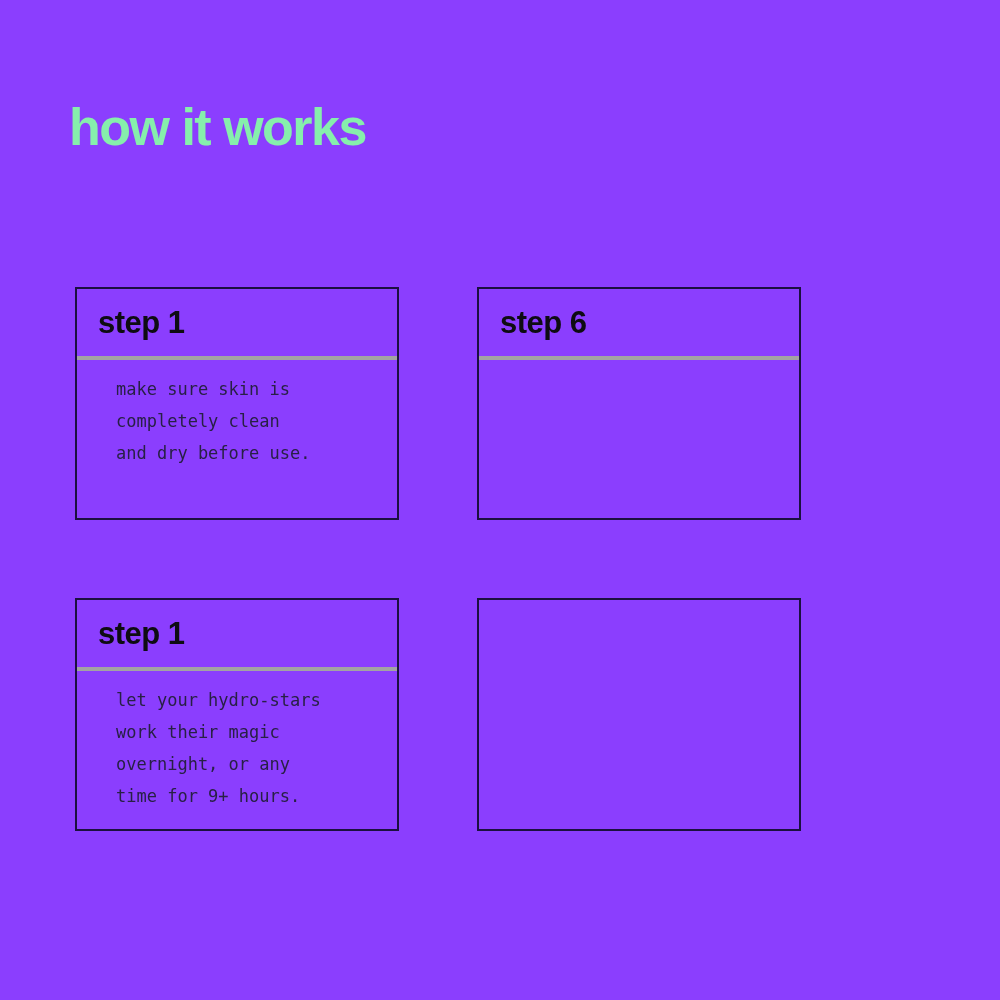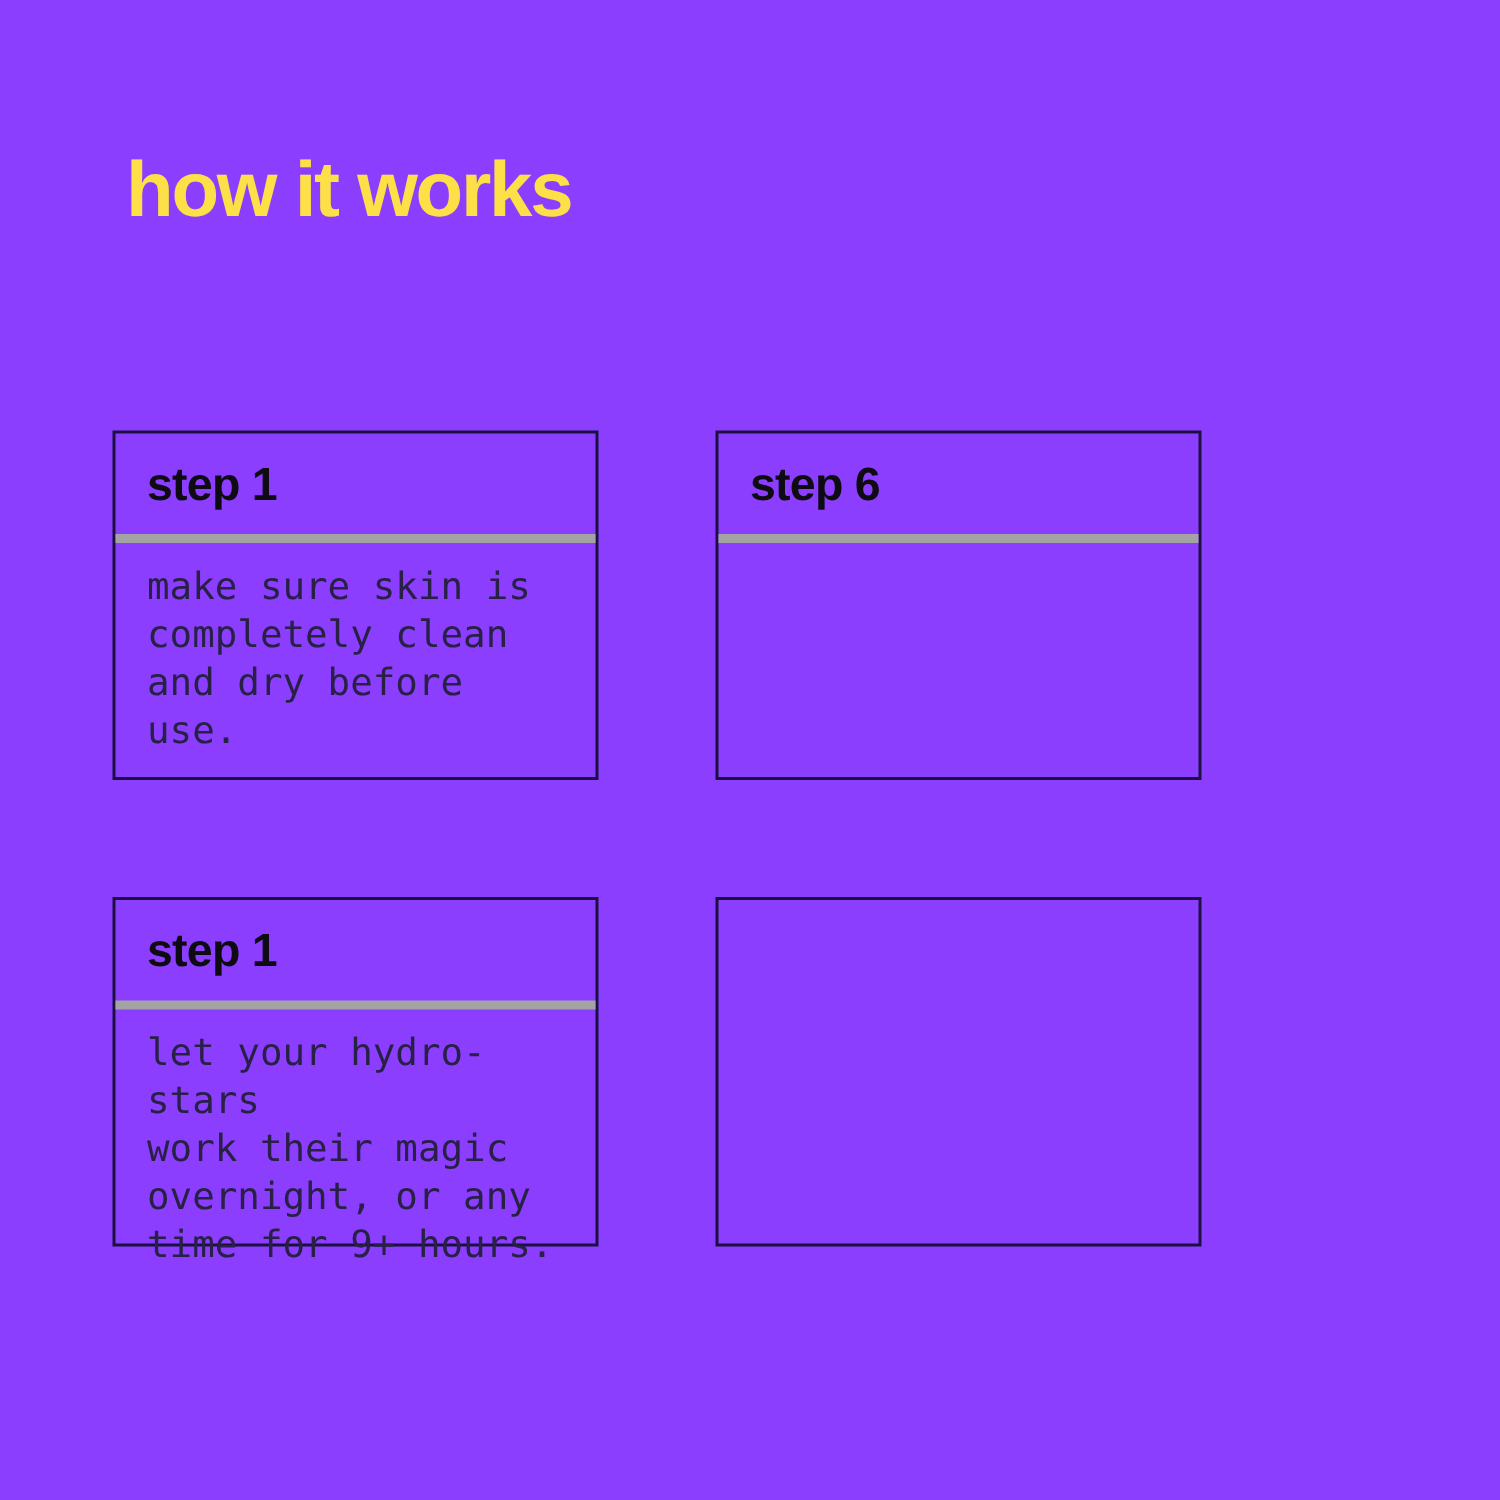--- a/index.html
+++ b/index.html
@@ -9,57 +9,57 @@
   .canvas {
     position: relative;
     width: 1000px;
     height: 1000px;
     background: #8B3EFE;
     font-family: "Liberation Sans", sans-serif;
     overflow: hidden;
   }
   .page-title {
     position: absolute;
-    left: 84px;
+    left: 69px;
     top: 98px;
     font-size: 52px;
     line-height: 58px;
     font-weight: 700;
     letter-spacing: -1.5px;
-    color: #fde047;
+    color: #86efac;
   }
   .step-card {
     position: absolute;
     width: 320px;
     height: 229px;
     border: 2px solid #1b1040;
     background: transparent;
     box-sizing: content-box;
   }
   .step-card.pos-1 { left: 75px;  top: 287px; }
   .step-card.pos-2 { left: 477px; top: 287px; }
   .step-card.pos-3 { left: 75px;  top: 598px; }
   .step-card.pos-4 { left: 477px; top: 598px; }
   .step-card-header {
     height: 67px;
-    border-bottom: 6px solid #a3a3a3;
+    border-bottom: 4px solid #a3a3a3;
     display: flex;
     align-items: center;
     padding-left: 21px;
   }
   .step-card-title {
     font-size: 31px;
     font-weight: 700;
     letter-spacing: -0.5px;
     color: #0e0c12;
   }
   .step-card-body {
-    padding: 13px 14px 0 21px;
+    padding: 13px 14px 0 39px;
     font-family: "DejaVu Sans Mono", "Liberation Mono", monospace;
-    font-size: 25px;
+    font-size: 17px;
     line-height: 32px;
     color: #282045;
     white-space: pre-line;
   }
 </style>
 </head>
 <body>
 
 <div class="canvas">
 

